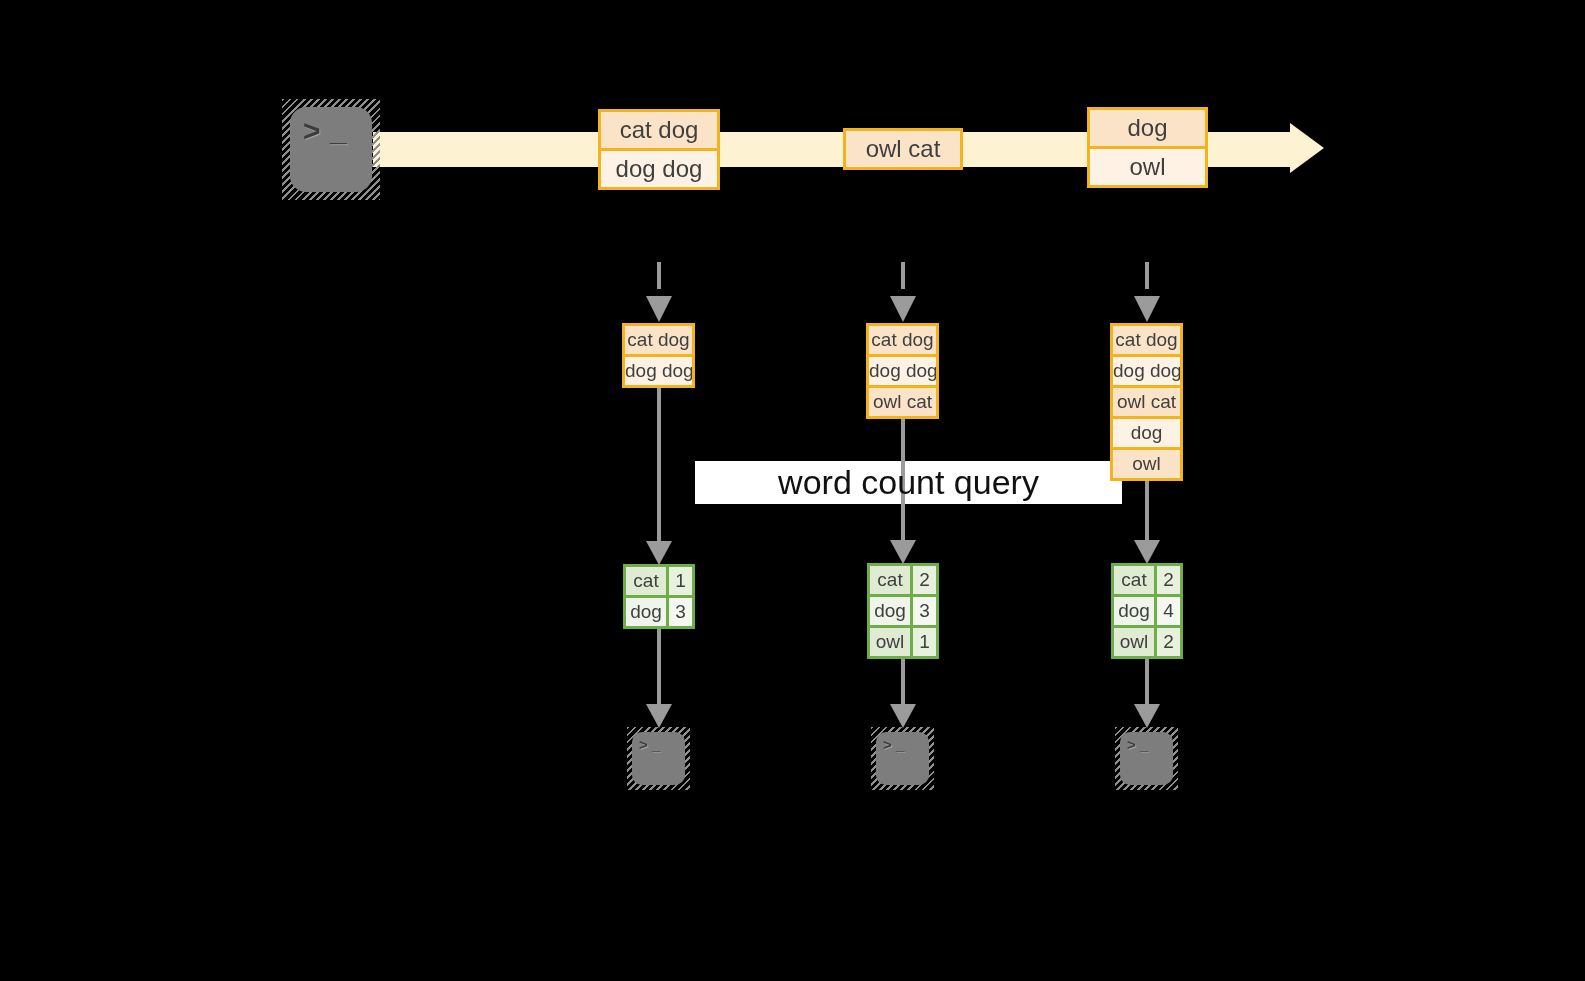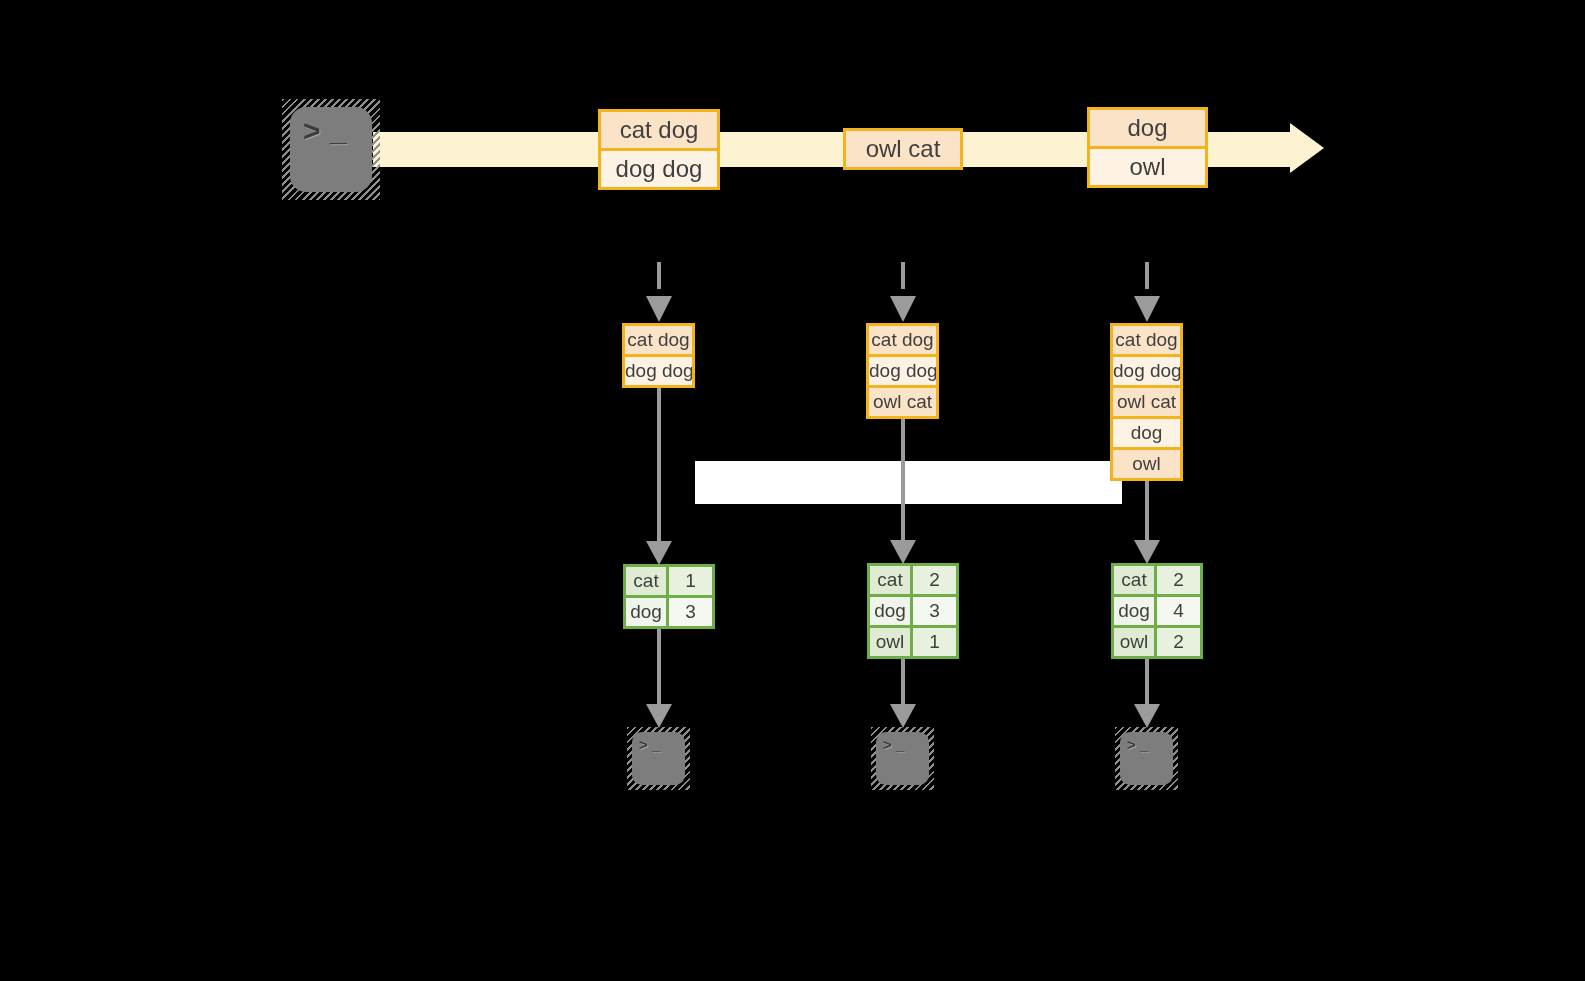--- a/index.html
+++ b/index.html
@@ -82,21 +82,21 @@
   }
   .label-text {
     position: absolute; left: 695px; top: 461px;
     width: 427px; height: 43px; z-index: 6;
     display: flex; align-items: center; justify-content: center;
     font-size: 34px; font-weight: 300;
     color: var(--label-text, #111);
   }
   
   .count-table {
-    position: absolute; z-index: 10; width: 92px;
+    position: absolute; z-index: 10; width: 72px;
     border: 3px solid var(--table-border, #6fad49);
     box-sizing: border-box;
   }
   .trow { display: flex; height: 28px; }
   .trow + .trow { border-top: 3px solid var(--table-border, #6fad49); }
   .tcell {
     height: 28px; line-height: 28px; font-size: 19px;
     text-align: center; color: var(--cell-text, #3f3f3f);
   }
   .tcell.word { width: 40px; border-right: 3px solid var(--table-border, #6fad49); }
@@ -152,20 +152,21 @@
   </div>
   <div class="stack" style="left:1110px;top:323px;width:73px">
     <div class="cell peach">cat dog</div>
     <div class="cell cream">dog dog</div>
     <div class="cell peach">owl cat</div>
     <div class="cell cream">dog</div>
     <div class="cell peach">owl</div>
   </div>
 
   <div class="label-band"></div>
+  <div class="label-text">word count query</div>
 
   <div class="vline" style="left:657px;top:388px;height:156px"></div>
   <div class="tri-down" style="left:646px;top:541px"></div>
   <div class="vline" style="left:901px;top:419px;height:124px"></div>
   <div class="tri-down" style="left:890px;top:540px"></div>
   <div class="vline" style="left:1145px;top:481px;height:62px"></div>
   <div class="tri-down" style="left:1134px;top:540px"></div>
 
   <div class="count-table" style="left:623px;top:564px">
     <div class="trow">

